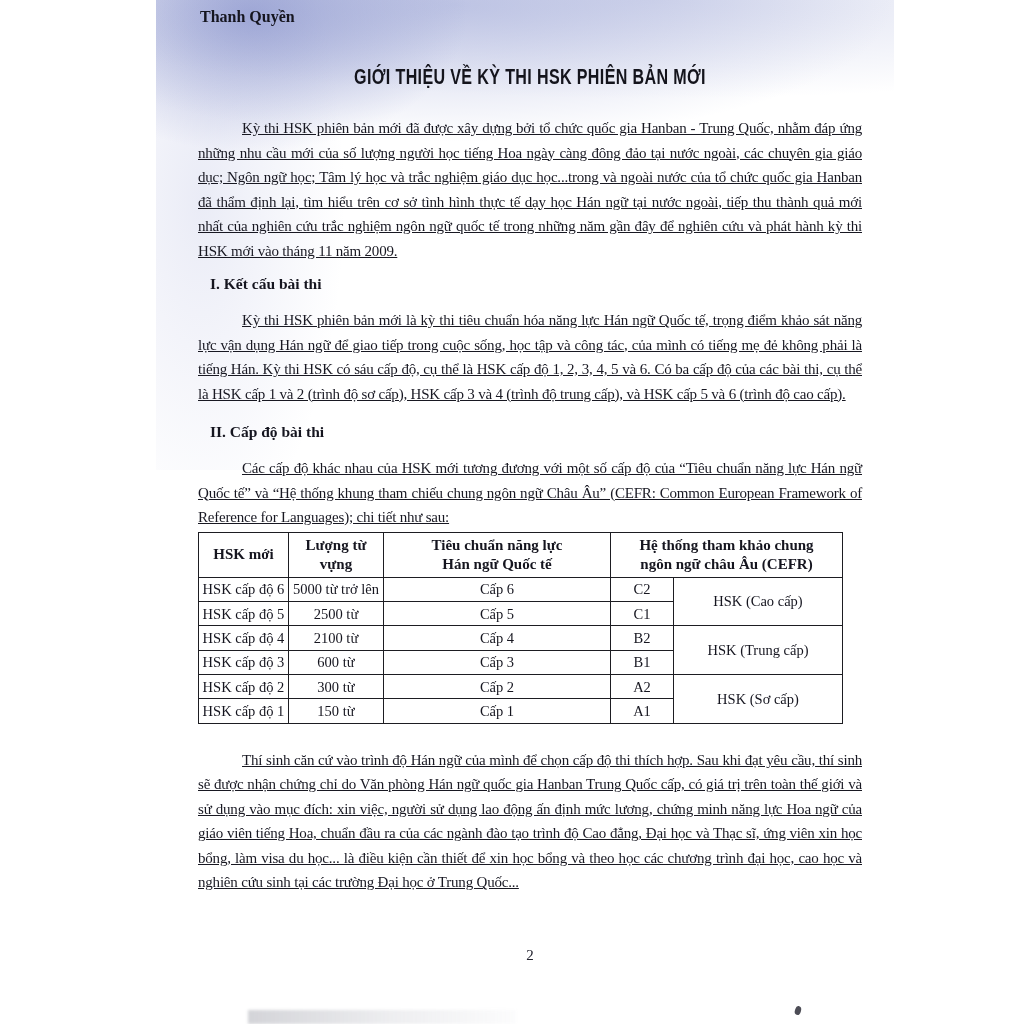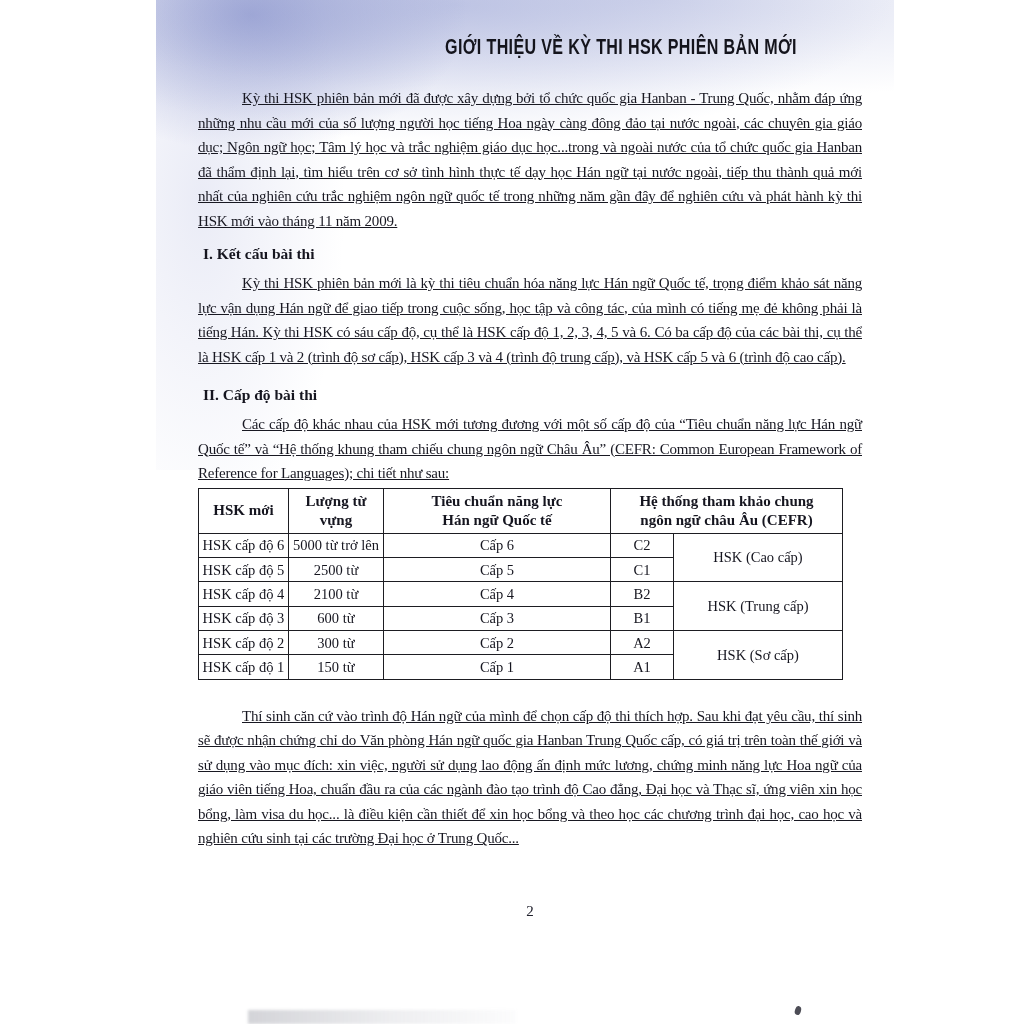--- a/index.html
+++ b/index.html
@@ -14,31 +14,31 @@
       radial-gradient(ellipse 300px 190px at 95px 15px,  rgba(118,130,196,0.58), rgba(118,130,196,0) 72%),
       radial-gradient(ellipse 560px 175px at 300px 5px,  rgba(130,142,203,0.42), rgba(130,142,203,0) 78%),
       radial-gradient(ellipse 750px 115px at 500px 0px,  rgba(140,151,207,0.28), rgba(140,151,207,0) 86%),
       radial-gradient(ellipse 180px 430px at 45px 200px, rgba(150,158,211,0.20), rgba(150,158,211,0) 80%);
   }
   .content{position:absolute;left:198px;top:0;width:664px;z-index:2;}
   .author{
     margin:8px 0 0 2px;height:22px;font-weight:bold;font-size:16px;color:#15151f;
   }
   .title{
-    margin:34px 0 0 0;padding:0;text-align:right;font-family:"Liberation Sans","DejaVu Sans",sans-serif;
+    margin:34px 0 0 0;padding:0;text-align:center;font-family:"Liberation Sans","DejaVu Sans",sans-serif;
     font-weight:bold;font-size:22px;line-height:26px;color:#14141c;white-space:nowrap;
   }
   .title-inner{display:inline-block;transform:scaleX(0.73);transform-origin:center;letter-spacing:0.5px;}
   p.body{
     margin:0;font-size:15px;line-height:24.5px;letter-spacing:-0.2px;
     text-align:justify;text-indent:44px;color:#181822;text-decoration:underline;
   }
   p.intro{margin-top:26px;}
   h2.sec{
-    margin:5px;font-size:15.5px;line-height:24px;font-weight:bold;color:#15151f;
+    margin:12px;font-size:15.5px;line-height:24px;font-weight:bold;color:#15151f;
   }
   h2.sec1{margin-top:9px;}
   h2.sec2{margin-top:14px;}
   p.sec2-body{margin-bottom:0;}
   table.hsk{
     margin-top:2px;border-collapse:collapse;table-layout:fixed;width:644px;
     font-size:14.5px;color:#15151f;
   }
   table.hsk th,table.hsk td{
     border:1.6px solid #1d1d22;text-align:center;vertical-align:middle;
@@ -62,20 +62,21 @@
     background:#2e2e38;border-radius:45% 55% 50% 50%;opacity:0.85;transform:rotate(18deg);
   }
 </style>
 </head>
 <body>
 
 <div class="canvas">
   <div class="scan-tint"></div>
 
   <div class="content">
+    <div class="author">Thanh Quyền</div>
 
     <div class="title">
       <span class="title-inner">GIỚI THIỆU VỀ KỲ THI HSK PHIÊN BẢN MỚI</span>
     </div>
 
     <p class="body intro">Kỳ thi HSK phiên bản mới đã được xây dựng bởi tổ chức quốc gia Hanban - Trung Quốc, nhằm đáp ứng những nhu cầu mới của số lượng người học tiếng Hoa ngày càng đông đảo tại nước ngoài, các chuyên gia giáo dục; Ngôn ngữ học; Tâm lý học và trắc nghiệm giáo dục học...trong và ngoài nước của tổ chức quốc gia Hanban đã thẩm định lại, tìm hiểu trên cơ sở tình hình thực tế dạy học Hán ngữ tại nước ngoài, tiếp thu thành quả mới nhất của nghiên cứu trắc nghiệm ngôn ngữ quốc tế trong những năm gần đây để nghiên cứu và phát hành kỳ thi HSK mới vào tháng 11 năm 2009.</p>
 
     <h2 class="sec sec1">I. Kết cấu bài thi</h2>
     <p class="body">Kỳ thi HSK phiên bản mới là kỳ thi tiêu chuẩn hóa năng lực Hán ngữ Quốc tế, trọng điểm khảo sát năng lực vận dụng Hán ngữ để giao tiếp trong cuộc sống, học tập và công tác, của mình có tiếng mẹ đẻ không phải là tiếng Hán. Kỳ thi HSK có sáu cấp độ, cụ thể là HSK cấp độ 1, 2, 3, 4, 5 và 6. Có ba cấp độ của các bài thi, cụ thể là HSK cấp 1 và 2 (trình độ sơ cấp), HSK cấp 3 và 4 (trình độ trung cấp), và HSK cấp 5 và 6 (trình độ cao cấp).</p>
 

